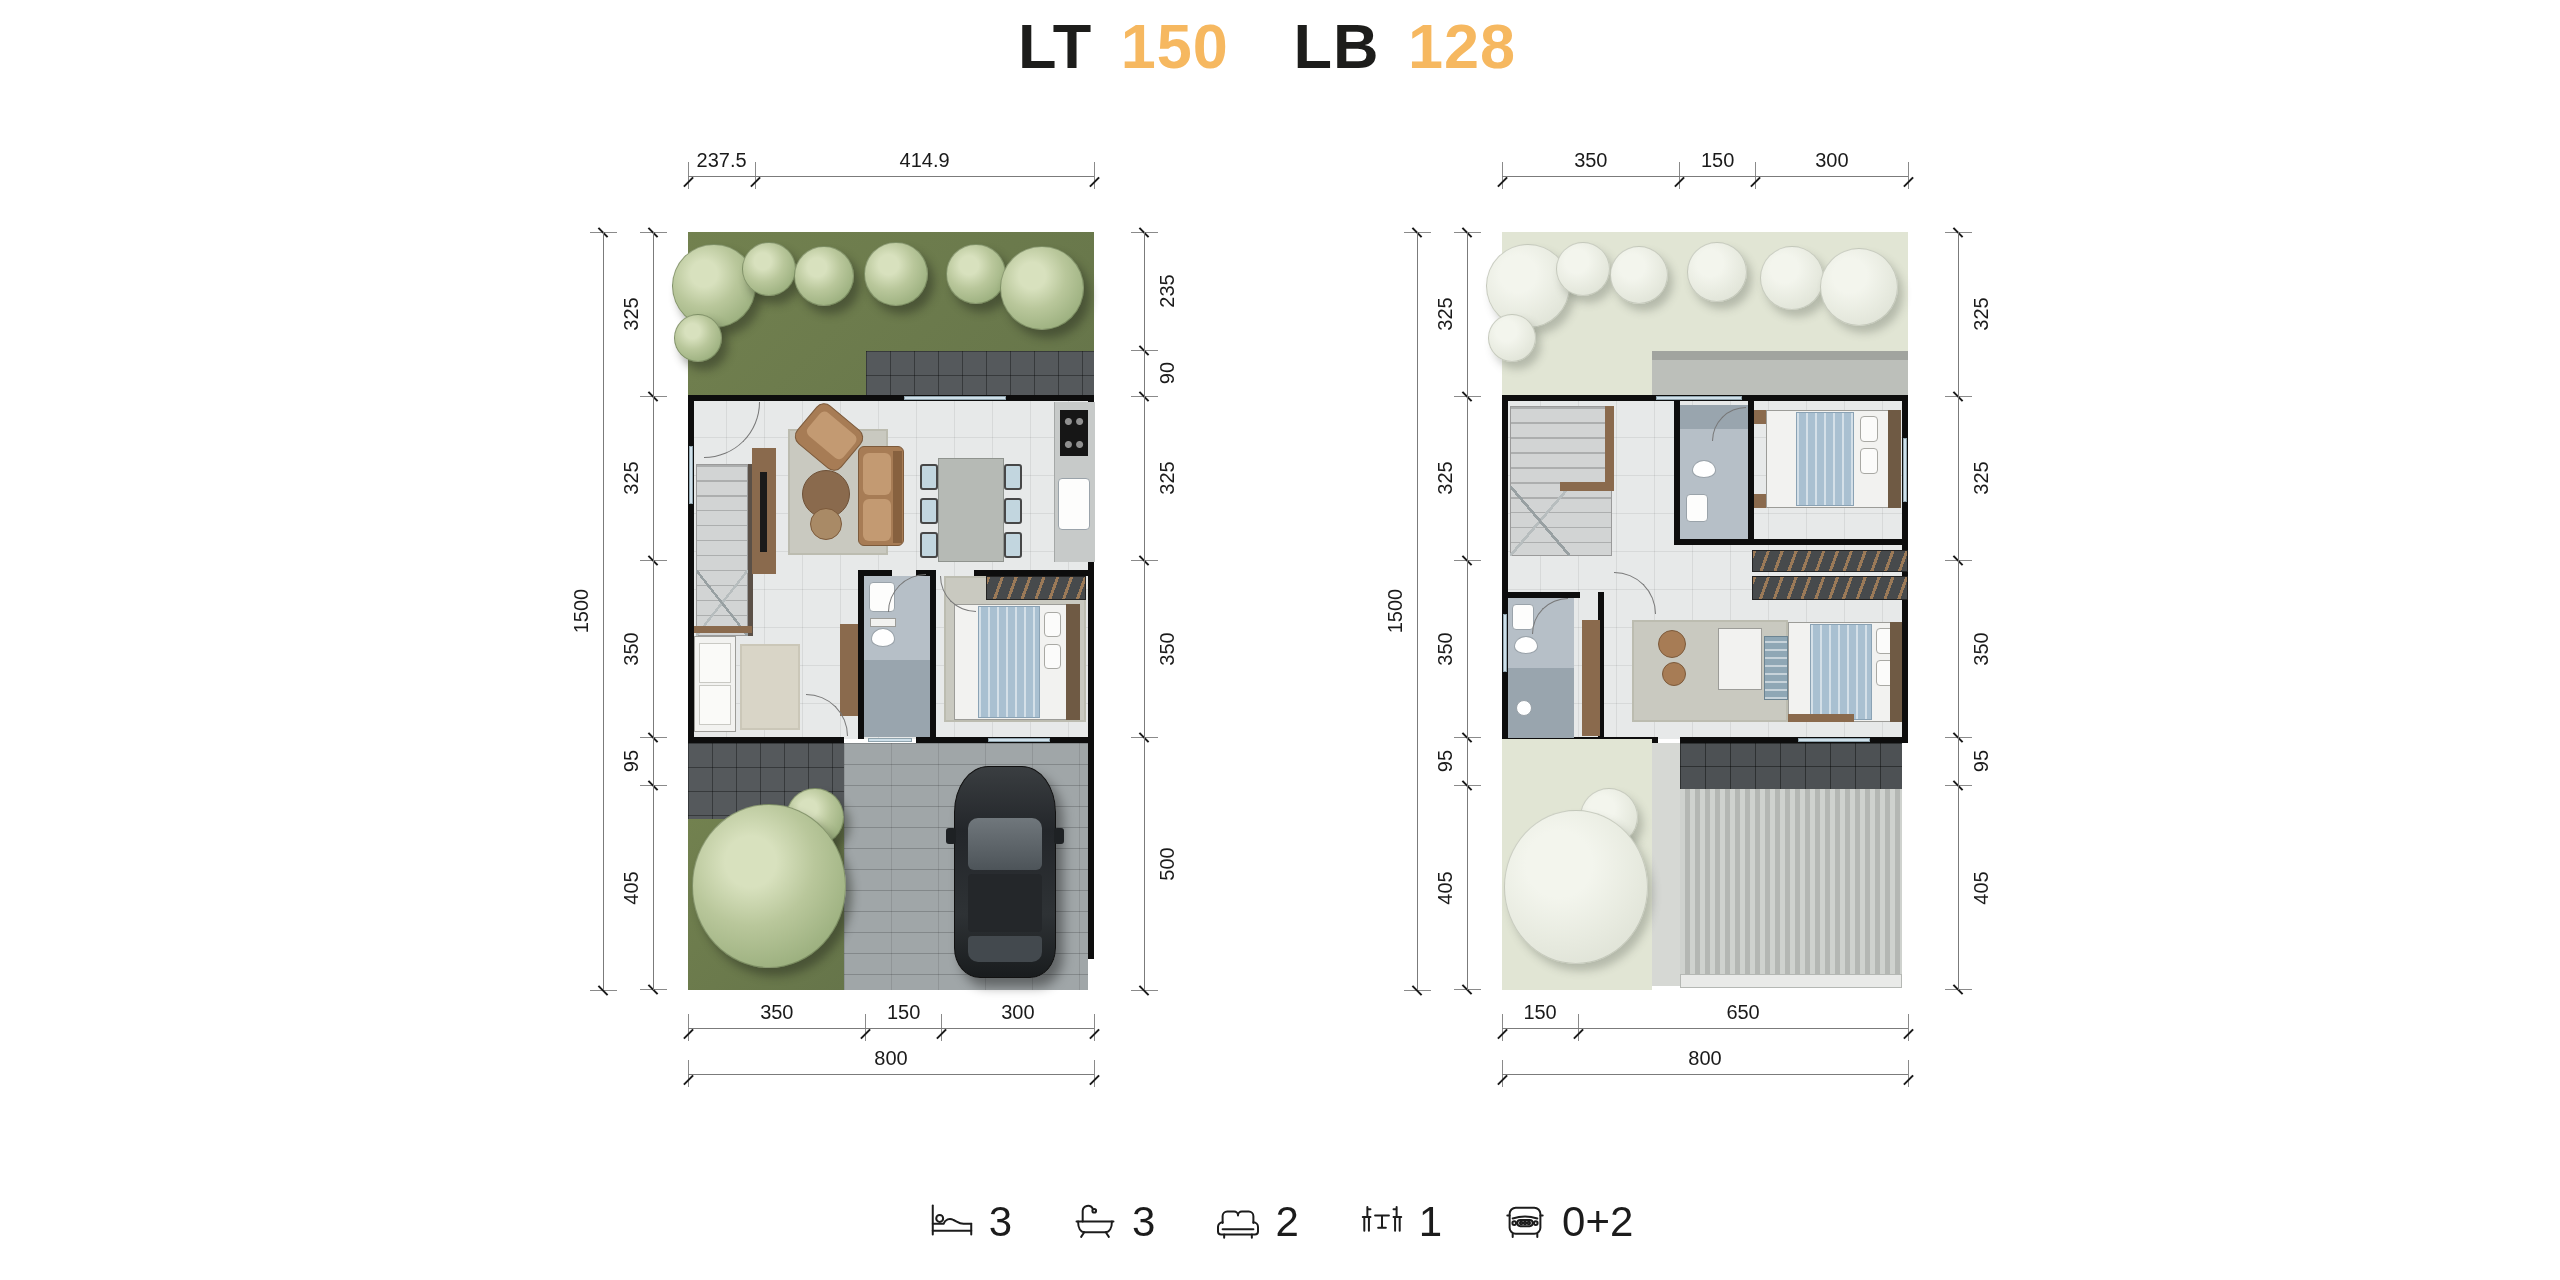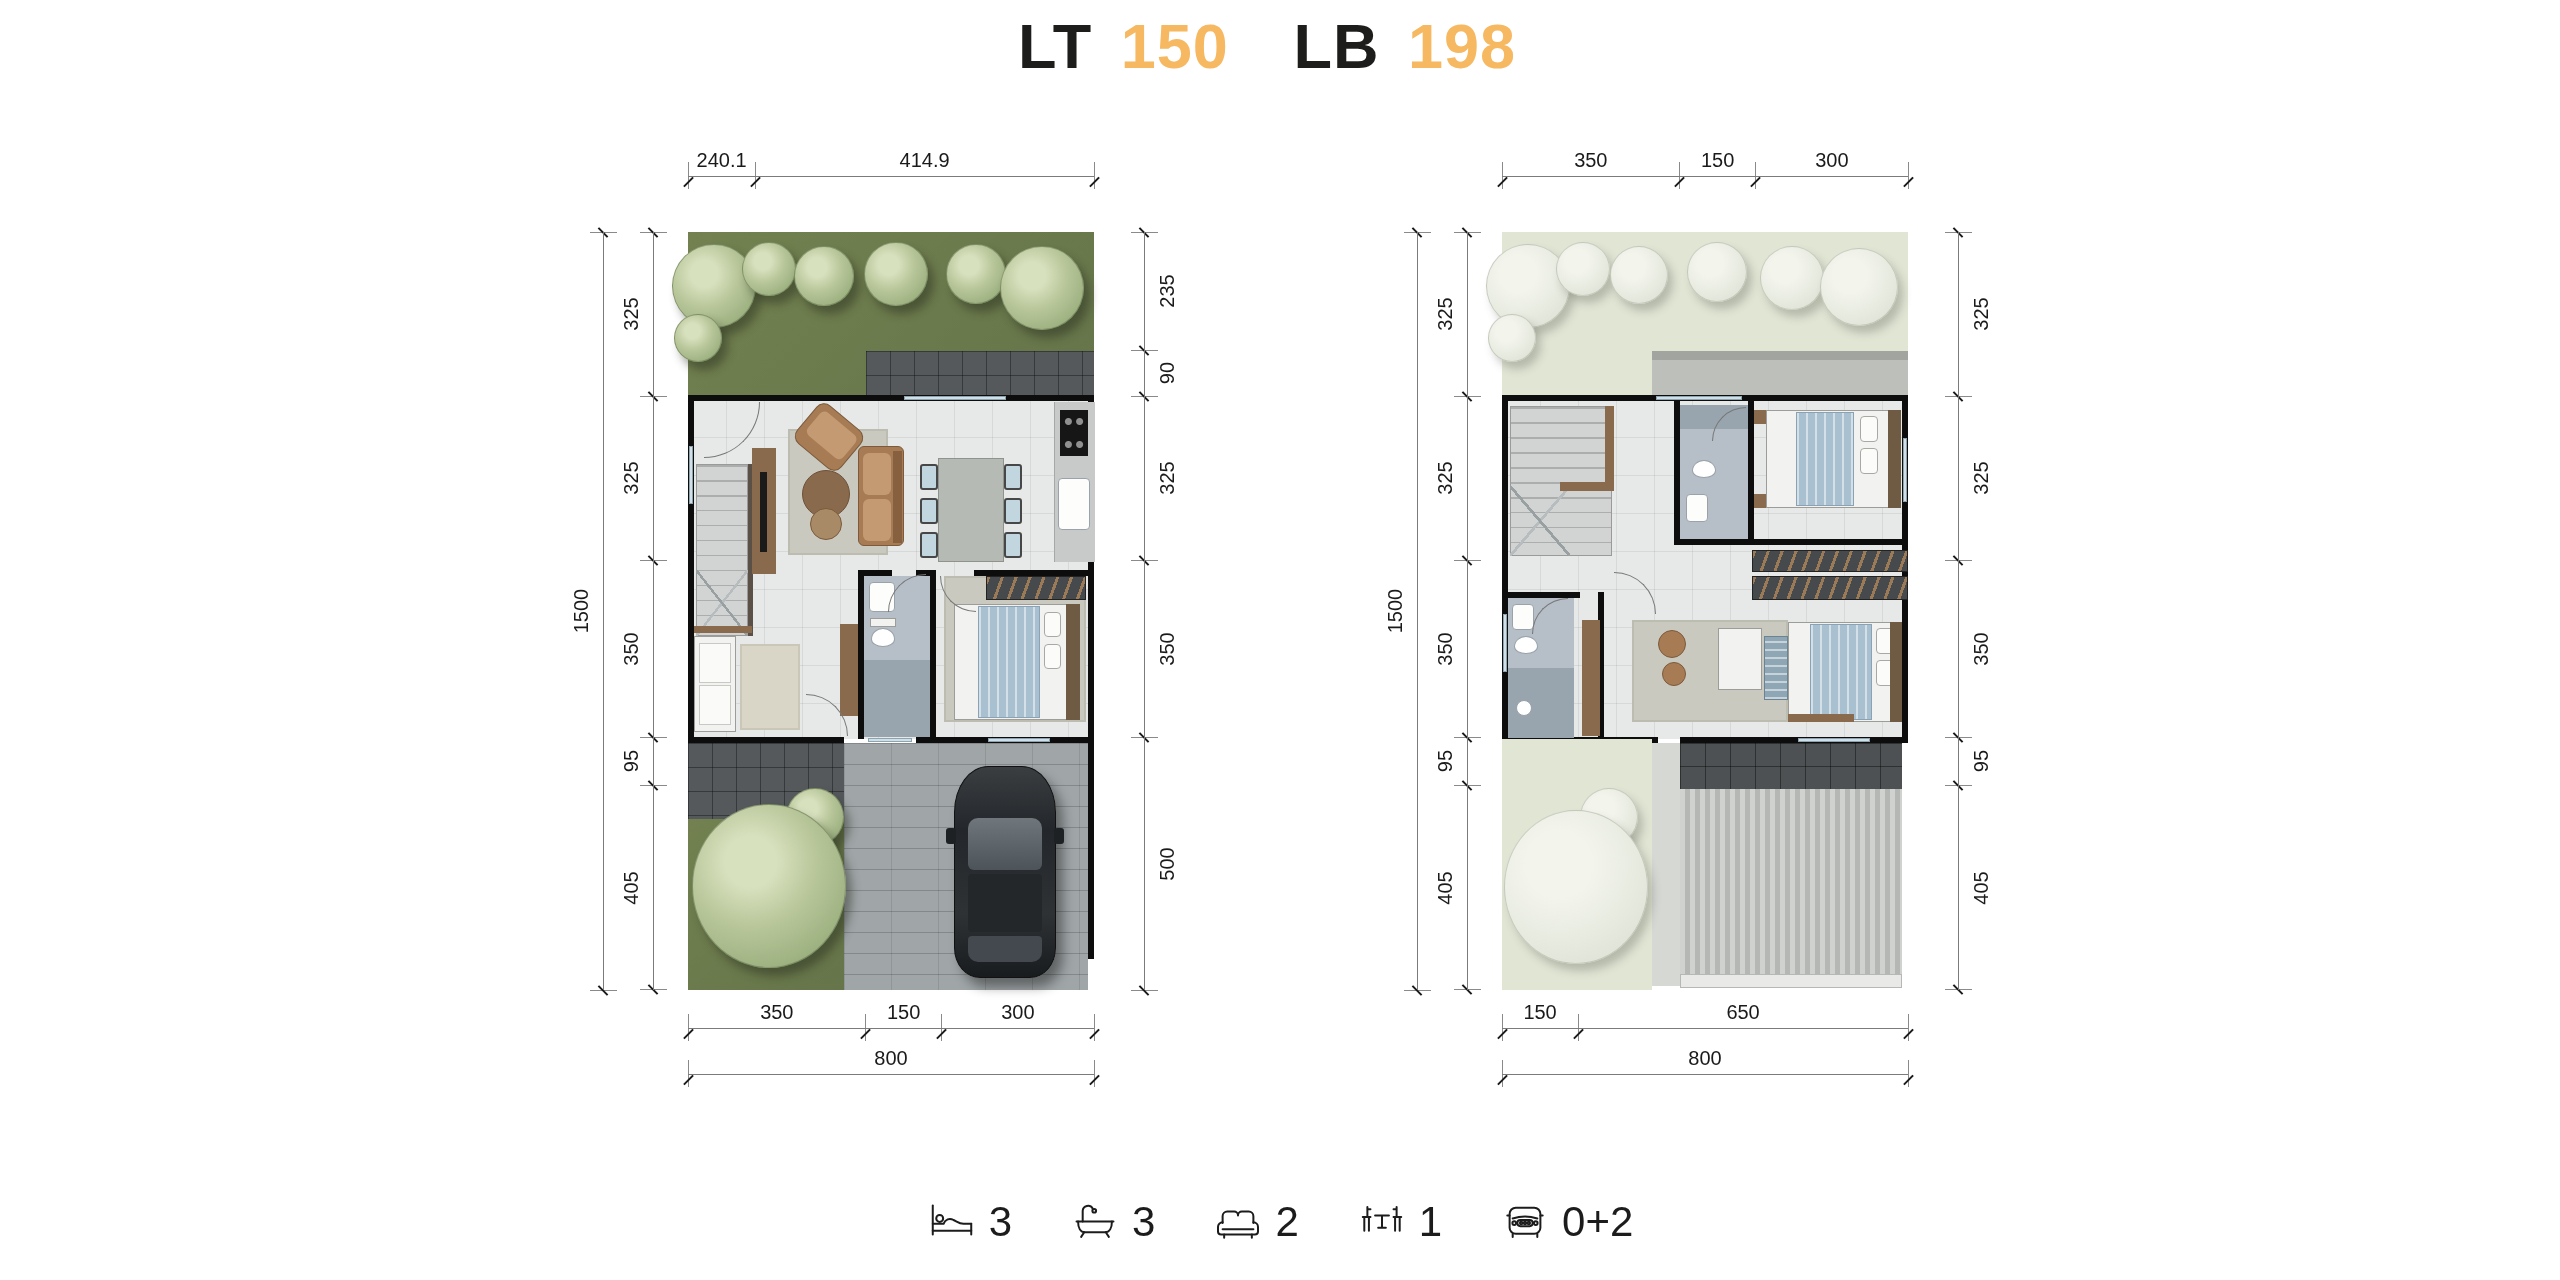--- a/index.html
+++ b/index.html
@@ -117,27 +117,27 @@
 </style>
 </head>
 <body>
 
 <div class="page" style="--accent: #F6B860;">
 
   <div class="header">
     <span>LT</span>
     <span class="num">150</span>
     <span class="lbl2">LB</span>
-    <span class="num">198</span>
+    <span class="num">128</span>
   </div>
 
   <div class="plan-group" style="left:558px;">
     <div class="dim dim-h" style="left:130px;top:48px;width:406px;height:46px;">
         <div class="seg" style="flex-grow: 132.5;">
-          <span class="lbl">240.1</span>
+          <span class="lbl">237.5</span>
           <i class="tick"></i>
         </div>
         <div class="seg" style="flex-grow: 667.5;">
           <span class="lbl">414.9</span>
           <i class="tick"></i>
           <i class="tick end"></i>
         </div>
       </div>
     <div class="dim dim-v lbl-left" style="left:14px;top:137px;width:44px;height:758px;">
         <div class="seg" style="flex-grow: 1500;">

